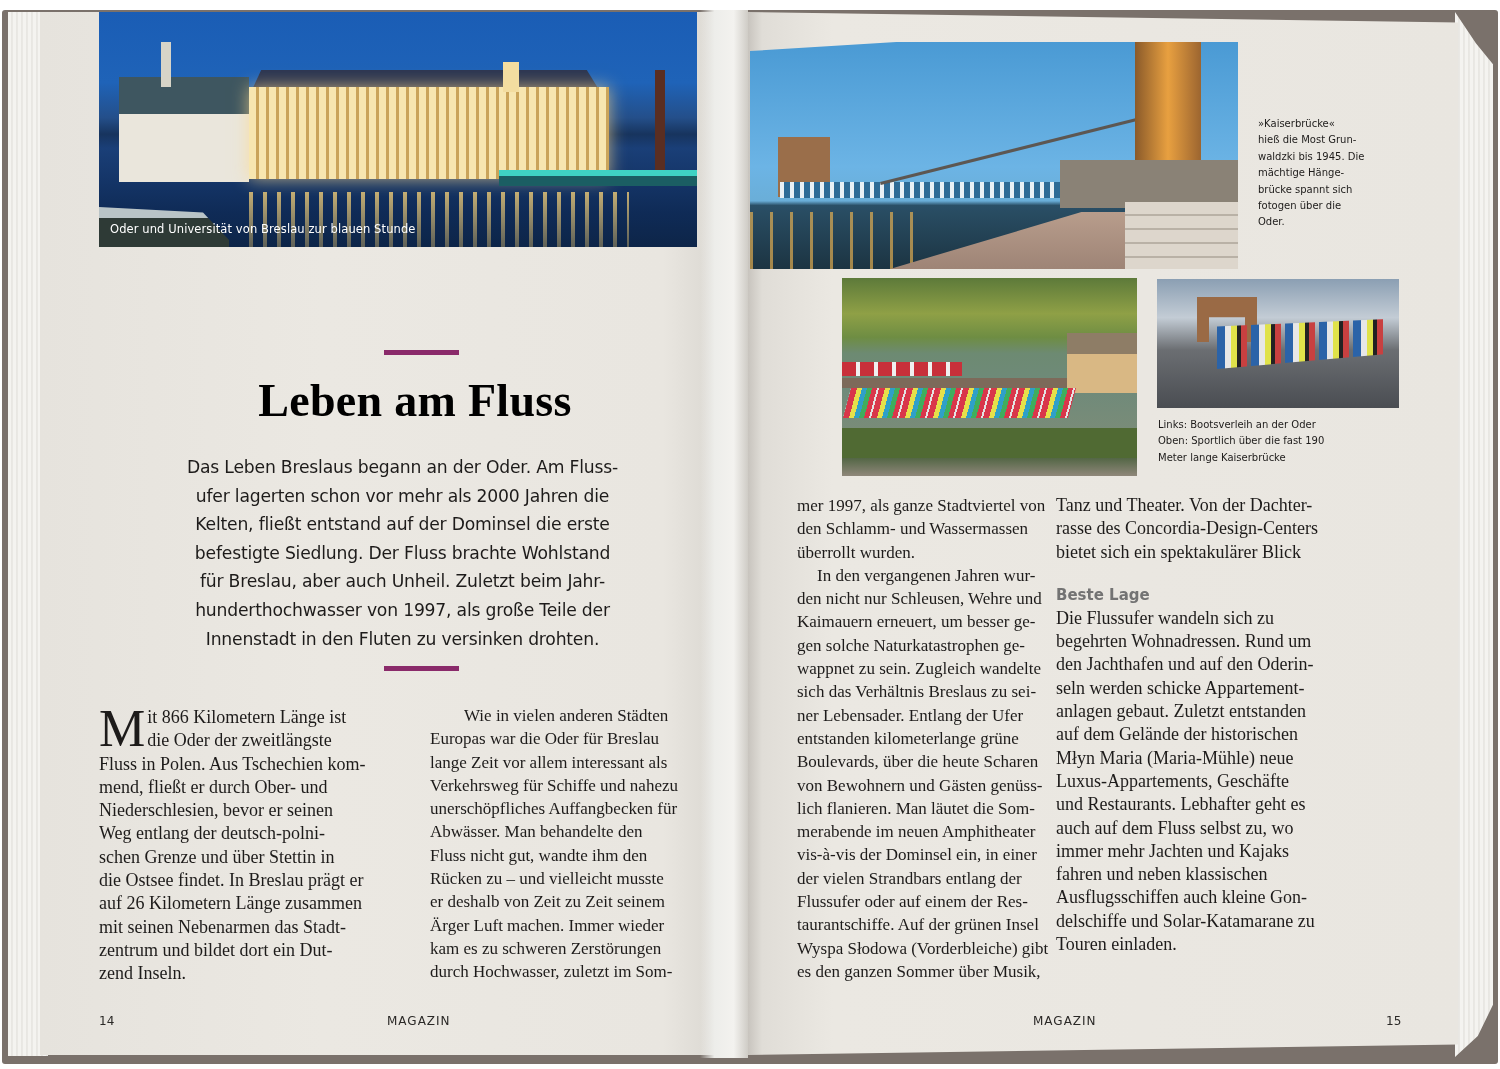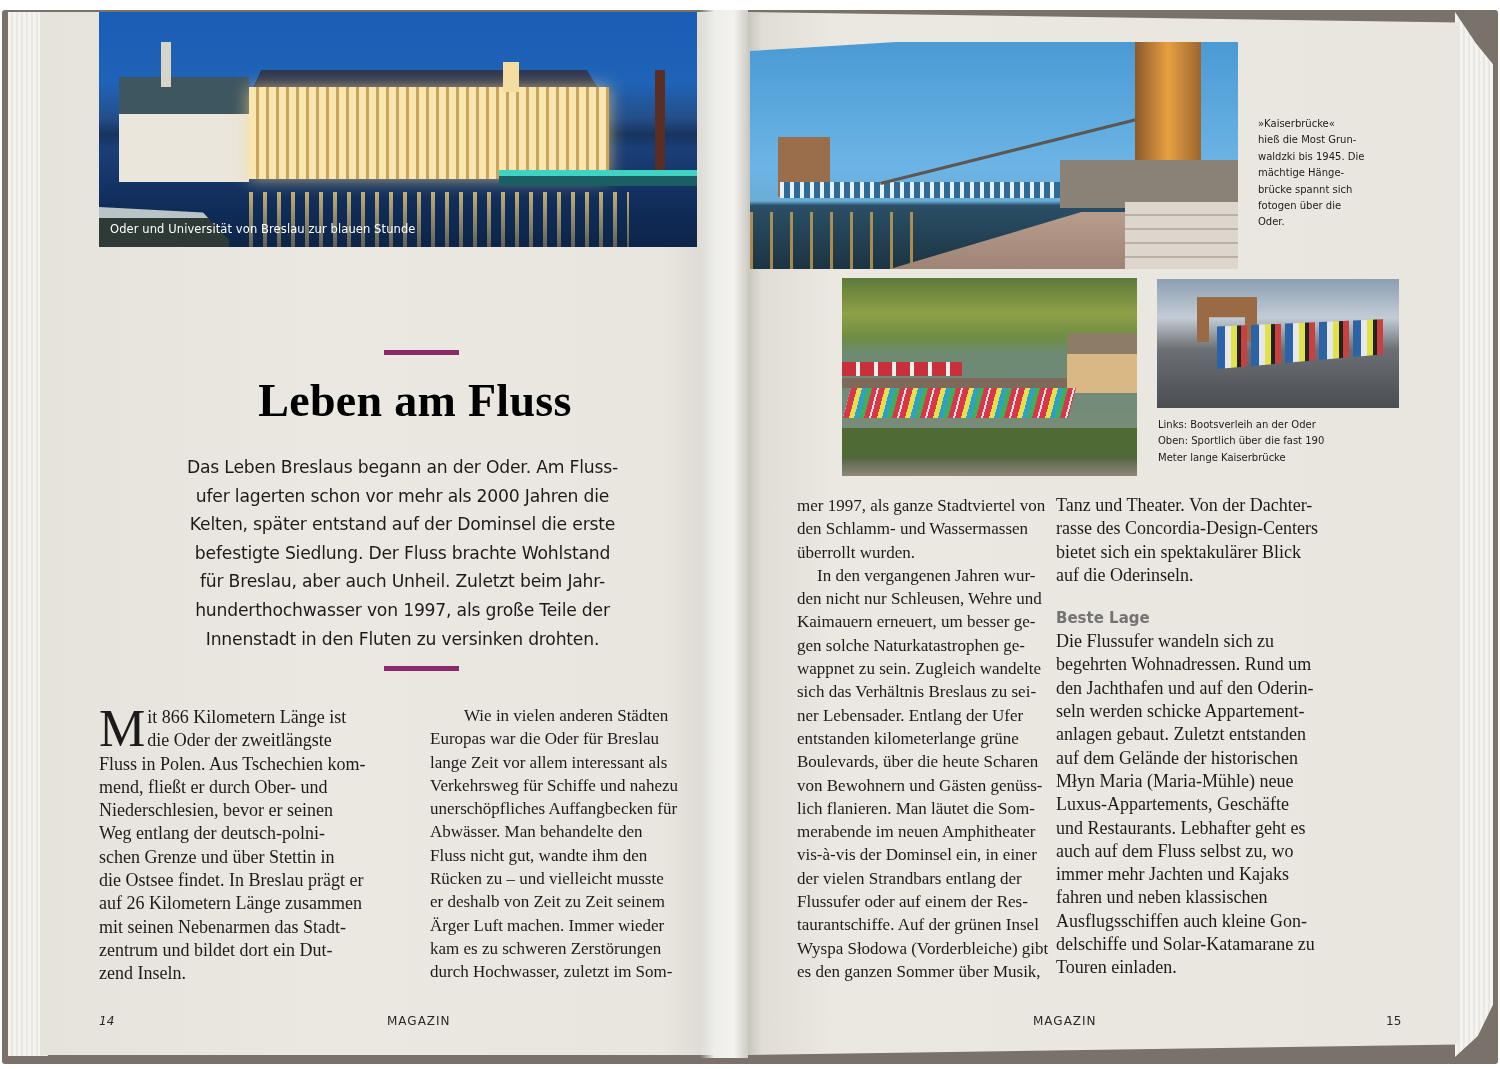--- a/index.html
+++ b/index.html
@@ -196,21 +196,21 @@
     position: absolute; font-family: "DejaVu Sans", sans-serif; font-size: 10px; line-height: 16.4px; color: #1d1b1a;
   }
   .side-caption .ln { display: block; white-space: nowrap; }
   .cap-bridge { left: 1258px; top: 116px; width: 150px; }
   .cap-boats { left: 1158px; top: 417px; width: 260px; }
 
   .folio {
     position: absolute; top: 1014px; font-family: "DejaVu Sans", sans-serif; font-size: 12px;
     color: #2a2826; letter-spacing: 1px;
   }
-  .folio-num-left { left: 99px; letter-spacing: 0; font-style: italic; }
+  .folio-num-left { left: 99px; letter-spacing: 0; }
   .folio-run-left { left: 387px; }
   .folio-run-right { left: 1033px; }
   .folio-num-right { left: 1386px; letter-spacing: 0; }
 </style>
 </head>
 <body>
 
 <div class="cover"></div>
 <div class="page-stack-left"></div>
 <div class="page-stack-right"></div>
@@ -231,21 +231,21 @@
   <div class="pier"></div>
   <span class="photo-caption">Oder und Universität von Breslau zur blauen Stunde</span>
 </div>
 
 <div class="rule rule-top"></div>
 <h1 class="title">Leben am Fluss</h1>
 
 <div class="lead">
   <span class="ln">Das Leben Breslaus begann an der Oder. Am Fluss-</span>
   <span class="ln">ufer lagerten schon vor mehr als 2000 Jahren die</span>
-  <span class="ln">Kelten, später entstand auf der Dominsel die erste</span>
+  <span class="ln">Kelten, fließt entstand auf der Dominsel die erste</span>
   <span class="ln">befestigte Siedlung. Der Fluss brachte Wohlstand</span>
   <span class="ln">für Breslau, aber auch Unheil. Zuletzt beim Jahr-</span>
   <span class="ln">hunderthochwasser von 1997, als große Teile der</span>
   <span class="ln">Innenstadt in den Fluten zu versinken drohten.</span>
 </div>
 
 <div class="rule rule-bottom"></div>
 
 <div class="col col-1">
   <span class="dropcap">M</span>
@@ -342,21 +342,20 @@
   <span class="ln">Flussufer oder auf einem der Res-</span>
   <span class="ln">taurantschiffe. Auf der grünen Insel</span>
   <span class="ln">Wyspa Słodowa (Vorderbleiche) gibt</span>
   <span class="ln">es den ganzen Sommer über Musik,</span>
 </div>
 
 <div class="col col-4">
   <span class="ln">Tanz und Theater. Von der Dachter-</span>
   <span class="ln">rasse des Concordia-Design-Centers</span>
   <span class="ln">bietet sich ein spektakulärer Blick</span>
-  <span class="ln">auf die Oderinseln.</span>
   <span class="subhead">Beste Lage</span>
   <span class="ln">Die Flussufer wandeln sich zu</span>
   <span class="ln">begehrten Wohnadressen. Rund um</span>
   <span class="ln">den Jachthafen und auf den Oderin-</span>
   <span class="ln">seln werden schicke Appartement-</span>
   <span class="ln">anlagen gebaut. Zuletzt entstanden</span>
   <span class="ln">auf dem Gelände der historischen</span>
   <span class="ln">Młyn Maria (Maria-Mühle) neue</span>
   <span class="ln">Luxus-Appartements, Geschäfte</span>
   <span class="ln">und Restaurants. Lebhafter geht es</span>

